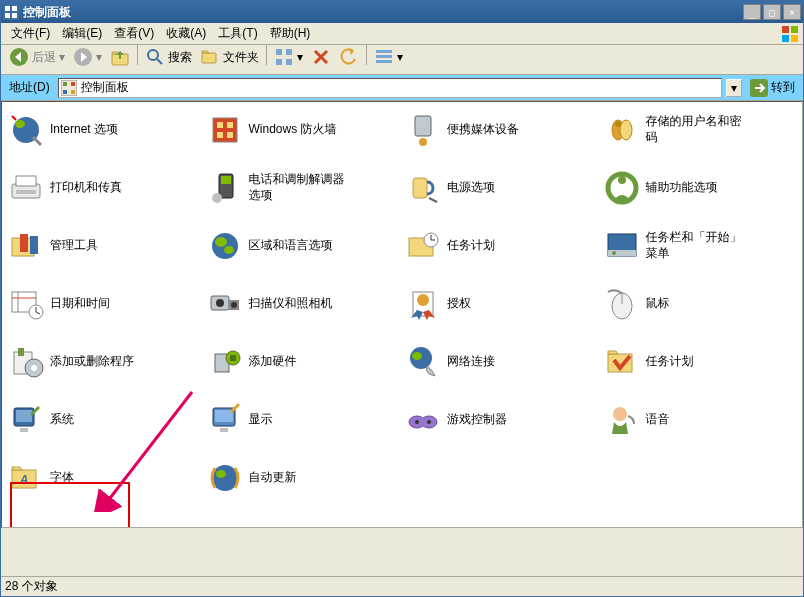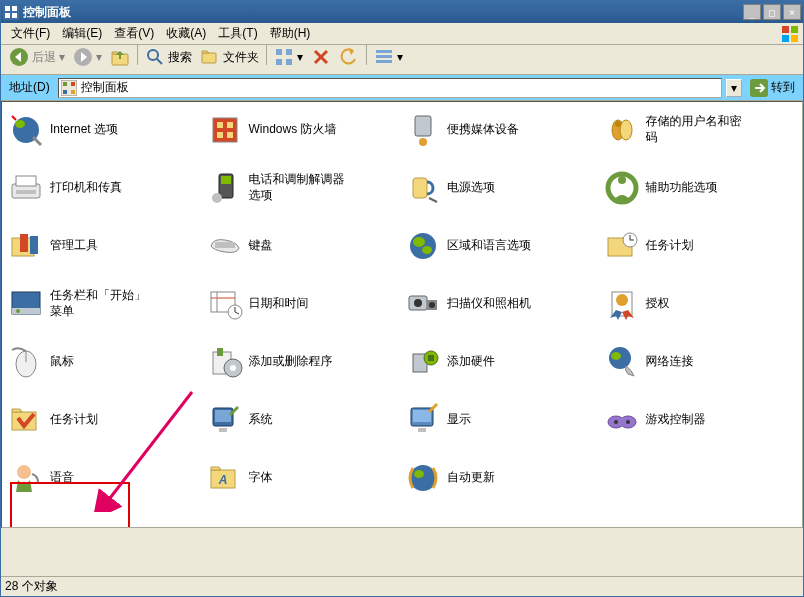--- a/index.html
+++ b/index.html
@@ -281,29 +281,20 @@
     <span class="ico">
             <svg viewBox="0 0 36 36">
               <rect x="4" y="10" width="22" height="18" fill="#f4d77a" stroke="#b89d4a"></rect>
               <rect x="12" y="6" width="8" height="18" fill="#d24726"></rect>
               <rect x="22" y="8" width="8" height="18" fill="#3a6ea5"></rect>
             </svg>
           </span>
     <span class="lbl">管理工具</span>
   </div>
 
-  <div class="item">
-    <span class="ico">
-            <svg viewBox="0 0 36 36">
-              <path d="M4 18 Q6 10 18 12 Q30 14 32 20 Q30 26 18 24 Q6 22 4 18 Z" fill="#e8e8e8" stroke="#888"></path>
-              <rect x="8" y="14" width="20" height="6" fill="#c0c0c0"></rect>
-            </svg>
-          </span>
-    <span class="lbl">键盘</span>
-  </div>
 
   <div class="item">
     <span class="ico">
             <svg viewBox="0 0 36 36">
               <circle cx="18" cy="18" r="13" fill="#3a6ea5"></circle>
               <ellipse cx="14" cy="14" rx="6" ry="5" fill="#7fba00"></ellipse>
               <ellipse cx="22" cy="22" rx="5" ry="4" fill="#7fba00"></ellipse>
             </svg>
           </span>
     <span class="lbl">区域和语言选项</span>

